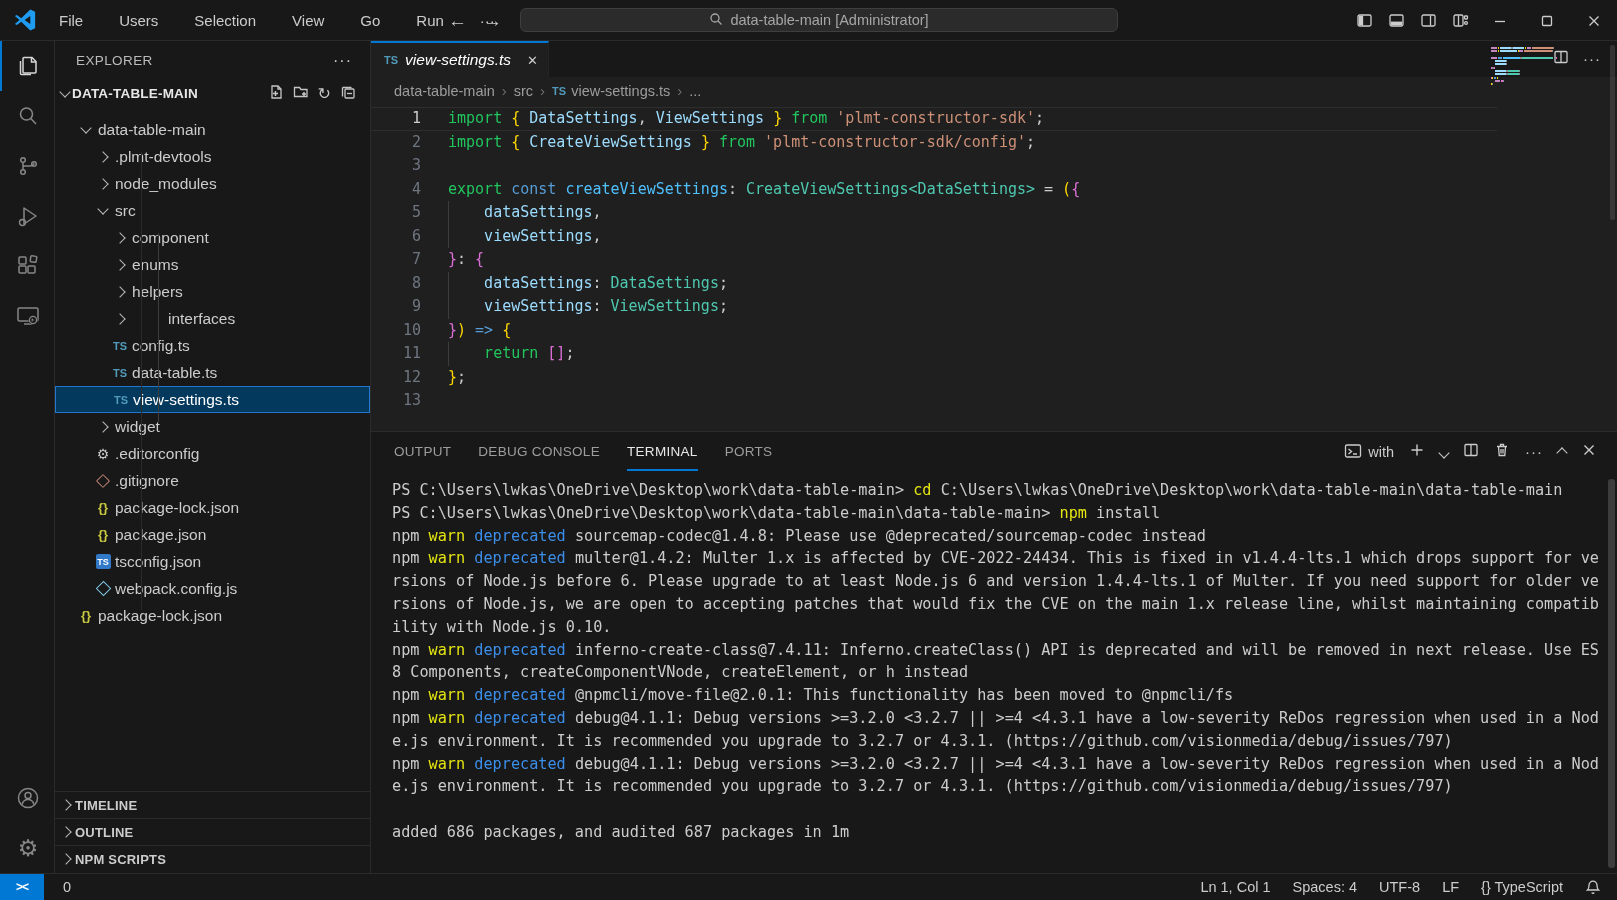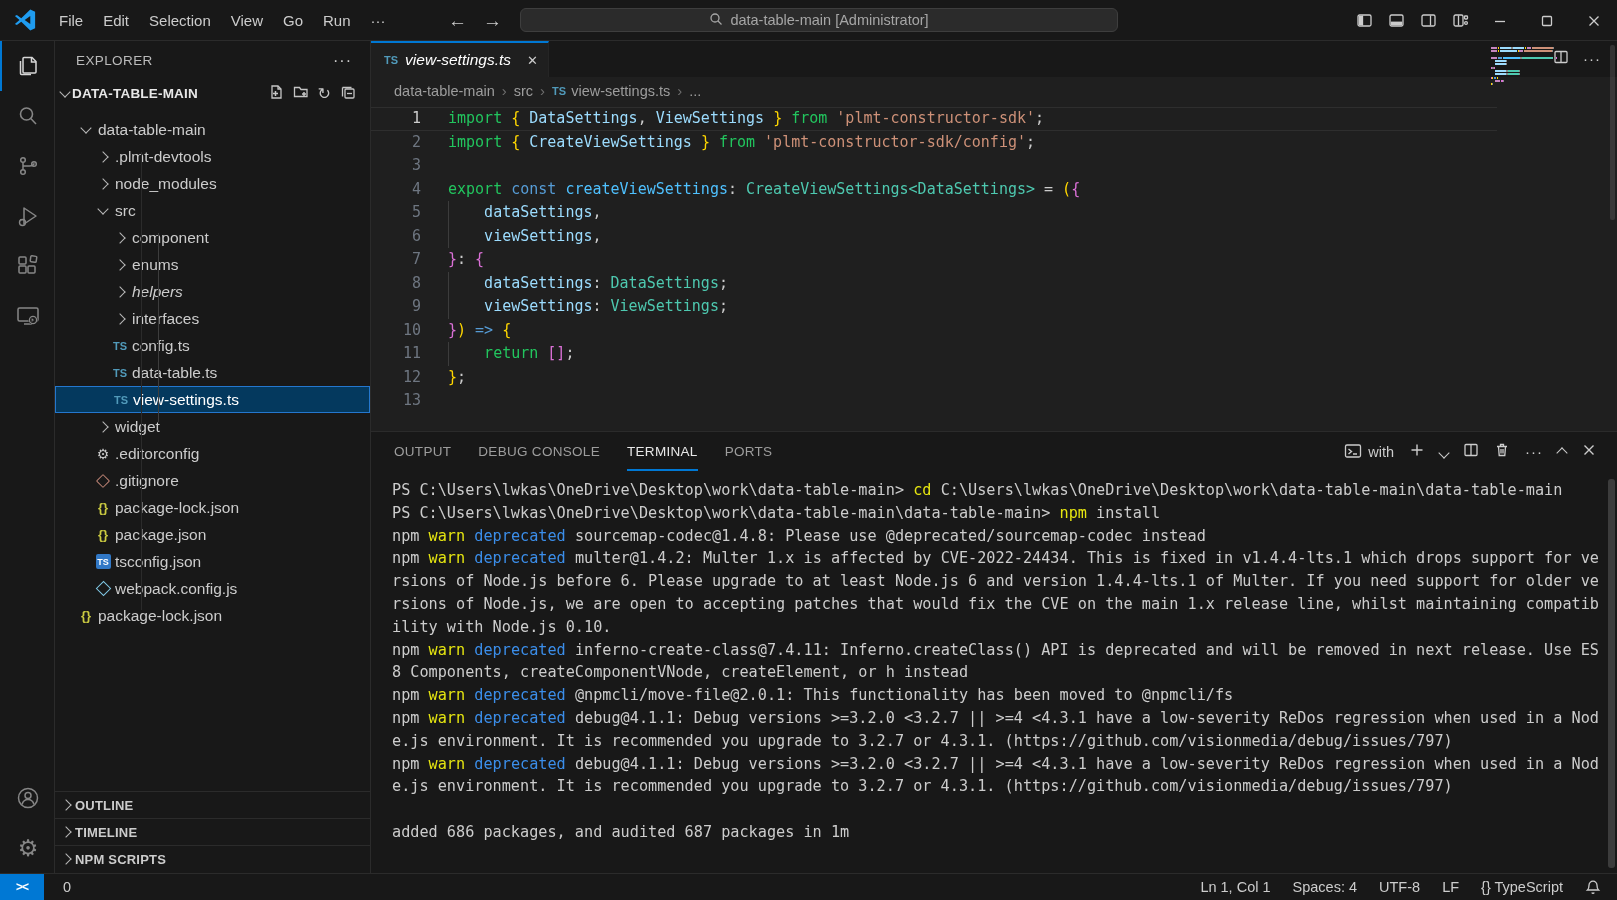--- a/index.html
+++ b/index.html
@@ -1,20 +1,20 @@
 <!DOCTYPE html>
 <html><head>
 <meta charset="utf-8">
 <style>
   html,body{margin:0;padding:0;background:#000;}
   .window{position:relative;width:1617px;height:900px;background:#181818;font-family:"Liberation Sans",sans-serif;color:#ccc;overflow:hidden;-webkit-font-smoothing:antialiased;}
   
   .titlebar{position:absolute;top:0;left:0;right:0;height:41px;background:#181818;display:flex;align-items:center;border-bottom:1px solid #2b2b2b;box-sizing:border-box;}
   .vslogo{width:22px;height:22px;margin:0 13px 0 14px;flex:0 0 auto;}
-  .menus{display:flex;height:100%;align-items:center;}
+  .menus{display:flex;height:100%;align-items:center;gap:16px;}
   .menu-item{padding:0 10px;font-size:15px;color:#cccccc;line-height:41px;cursor:default;}
   .nav-arrows{position:absolute;left:448px;top:0;height:41px;display:flex;align-items:center;gap:16px;font-size:19px;color:#cccccc;}
   .searchbox{position:absolute;left:520px;top:8px;width:598px;height:24px;background:#2b2b2b;border:1px solid #3e3e3e;border-radius:6px;display:flex;align-items:center;justify-content:center;gap:7px;color:#a6a6a6;font-size:14.5px;box-sizing:border-box;}
   .tb-right{position:absolute;right:0;top:0;height:41px;display:flex;align-items:center;}
   .tb-icon{width:32px;height:41px;display:flex;align-items:center;justify-content:center;color:#cccccc;}
   .win-btn{width:47px;height:41px;display:flex;align-items:center;justify-content:center;color:#cccccc;}
   
   .activitybar{position:absolute;left:0;top:41px;bottom:27px;width:55px;background:#181818;border-right:1px solid #2b2b2b;display:flex;flex-direction:column;box-sizing:border-box;}
   .abar-item{height:50px;display:flex;align-items:center;justify-content:center;color:#868686;border-left:2px solid transparent;box-sizing:border-box;}
   .abar-item.active{color:#d7d7d7;border-left:2px solid #0078d4;}
@@ -90,21 +90,21 @@
 <div class="window">
 
   <div class="titlebar">
     <div class="vslogo">
         <svg width="22" height="22" viewBox="0 0 100 100">
           <path fill="#1f9cf0" fill-rule="evenodd" d="M74 2 L33 42 L13 27 L4 31.5 L25 50 L4 68.5 L13 73 L33 58 L74 98 L96 87.5 V12.5 Z M74 32 v36 L48.5 50 Z"></path>
         </svg>
       </div>
     <div class="menus" id="menus">
         <span class="menu-item">File</span>
-        <span class="menu-item">Edit</span>
+        <span class="menu-item">Users</span>
         <span class="menu-item">Selection</span>
         <span class="menu-item">View</span>
         <span class="menu-item">Go</span>
         <span class="menu-item">Run</span>
         <span class="menu-item">···</span>
       </div>
     <div class="nav-arrows">
       <span>←</span>
       <span>→</span>
     </div>
@@ -312,27 +312,27 @@
             <span class="chev r"></span>
           </span>
           <span class="lab">component</span>
         </div>
         <div class="trow" style="padding-left: 56px;">
           <span class="slot">
             <span class="chev r"></span>
           </span>
           <span class="lab">enums</span>
         </div>
-        <div class="trow" style="padding-left: 56px; font-style: italic;">
+        <div class="trow" style="padding-left: 56px;">
           <span class="slot">
             <span class="chev r"></span>
           </span>
           <span class="lab">helpers</span>
         </div>
-        <div class="trow" style="padding-left: 56px;">
+        <div class="trow" style="padding-left: 56px; gap: 36px;">
           <span class="slot">
             <span class="chev r"></span>
           </span>
           <span class="lab">interfaces</span>
         </div>
         <div class="trow" style="padding-left: 56px;">
           <span class="slot">
             <span class="tsmini">TS</span>
           </span>
           <span class="lab">config.ts</span>
@@ -396,25 +396,25 @@
             <span class="jsonb">{}</span>
           </span>
           <span class="lab">package-lock.json</span>
         </div>
         <div class="guide" style="left: 86px; top: 36px; height: 458px; background: rgb(43, 43, 43);"></div>
         <div class="guide" style="left: 103px; top: 117px; height: 189px; background: rgb(61, 61, 61);"></div>
       </div>
     <div class="side-sections" id="sideSections" style="top: 750px; position: absolute;">
         <div class="side-sec">
           <span class="chev r"></span>
-          <span class="lab">OUTLINE</span>
+          <span class="lab">TIMELINE</span>
         </div>
         <div class="side-sec">
           <span class="chev r"></span>
-          <span class="lab">TIMELINE</span>
+          <span class="lab">OUTLINE</span>
         </div>
         <div class="side-sec">
           <span class="chev r"></span>
           <span class="lab">NPM SCRIPTS</span>
         </div>
       </div>
   </div>
 
   <div class="editor-region">
     <div class="tabbar">

